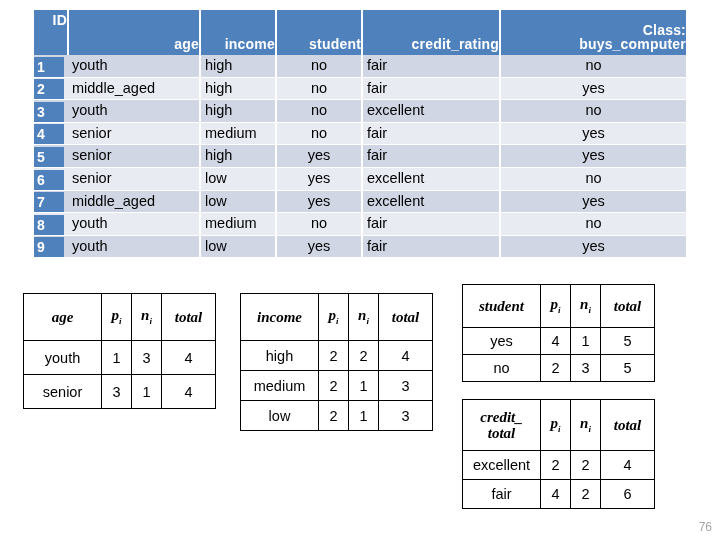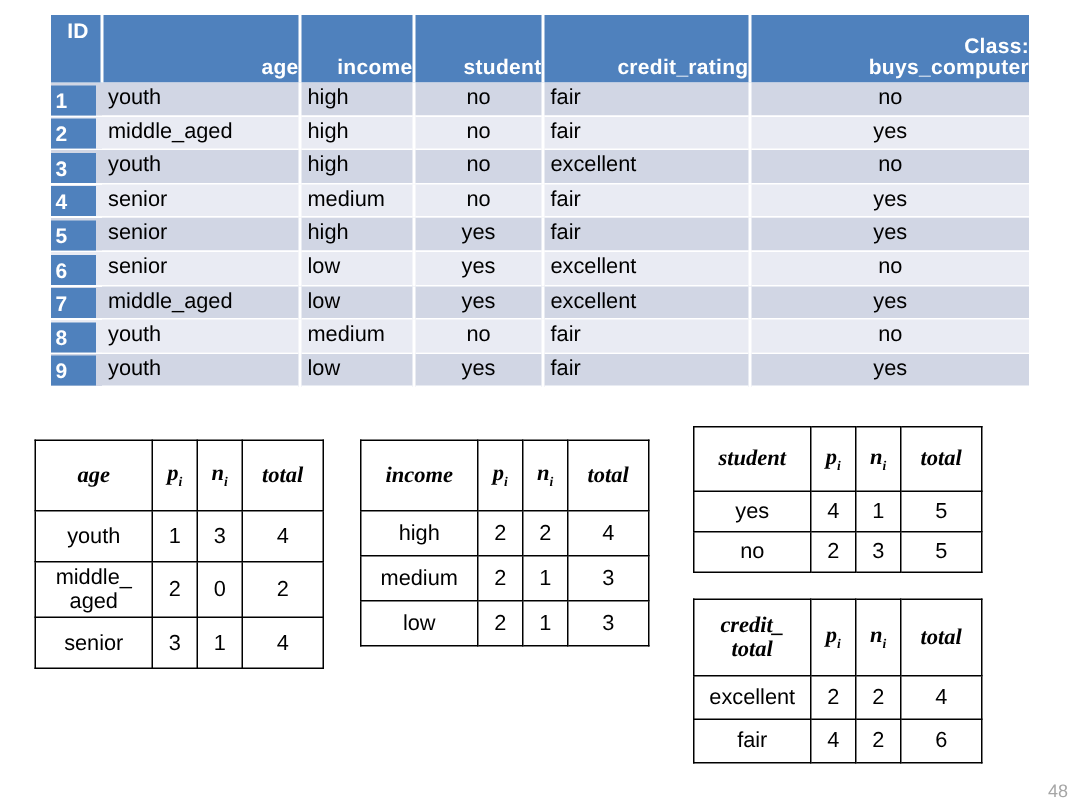--- a/index.html
+++ b/index.html
@@ -38,21 +38,21 @@
     color: #ffffff;
     font-weight: bold;
     height: 40px;
     vertical-align: bottom;
     padding-bottom: 3px;
     border-right: 2px solid #ffffff;
     font-size: 14px;
     letter-spacing: 0.2px;
   }
   #main-table thead th.h-id {
-    text-align: center;
+    text-align: right;
     padding-left: 3px;
     vertical-align: top;
     padding-top: 2px;
   }
   #main-table thead th.h-center { text-align: right; }
   #main-table thead th.h-last { border-right: 0; }
   .class-line1 { display: block; line-height: 1.05; }
   .class-line2 { display: block; line-height: 1.05; }
 
   #main-table tbody tr { height: 21.6px; }
@@ -291,26 +291,20 @@
     </tr>
   </thead>
   <tbody>
       <tr>
         <td>youth</td>
         <td>1</td>
         <td>3</td>
         <td>4</td>
       </tr>
       <tr>
-        <td>middle_<br>aged</td>
-        <td>2</td>
-        <td>0</td>
-        <td>2</td>
-      </tr>
-      <tr>
         <td>senior</td>
         <td>3</td>
         <td>1</td>
         <td>4</td>
       </tr>
     </tbody>
 </table>
 
 <table class="sum-table" id="income-table">
   <colgroup>
@@ -407,13 +401,13 @@
       </tr>
       <tr>
         <td>fair</td>
         <td>4</td>
         <td>2</td>
         <td>6</td>
       </tr>
     </tbody>
 </table>
 
-<div id="page-number">48</div>
+<div id="page-number">76</div>
 
 </body></html>

